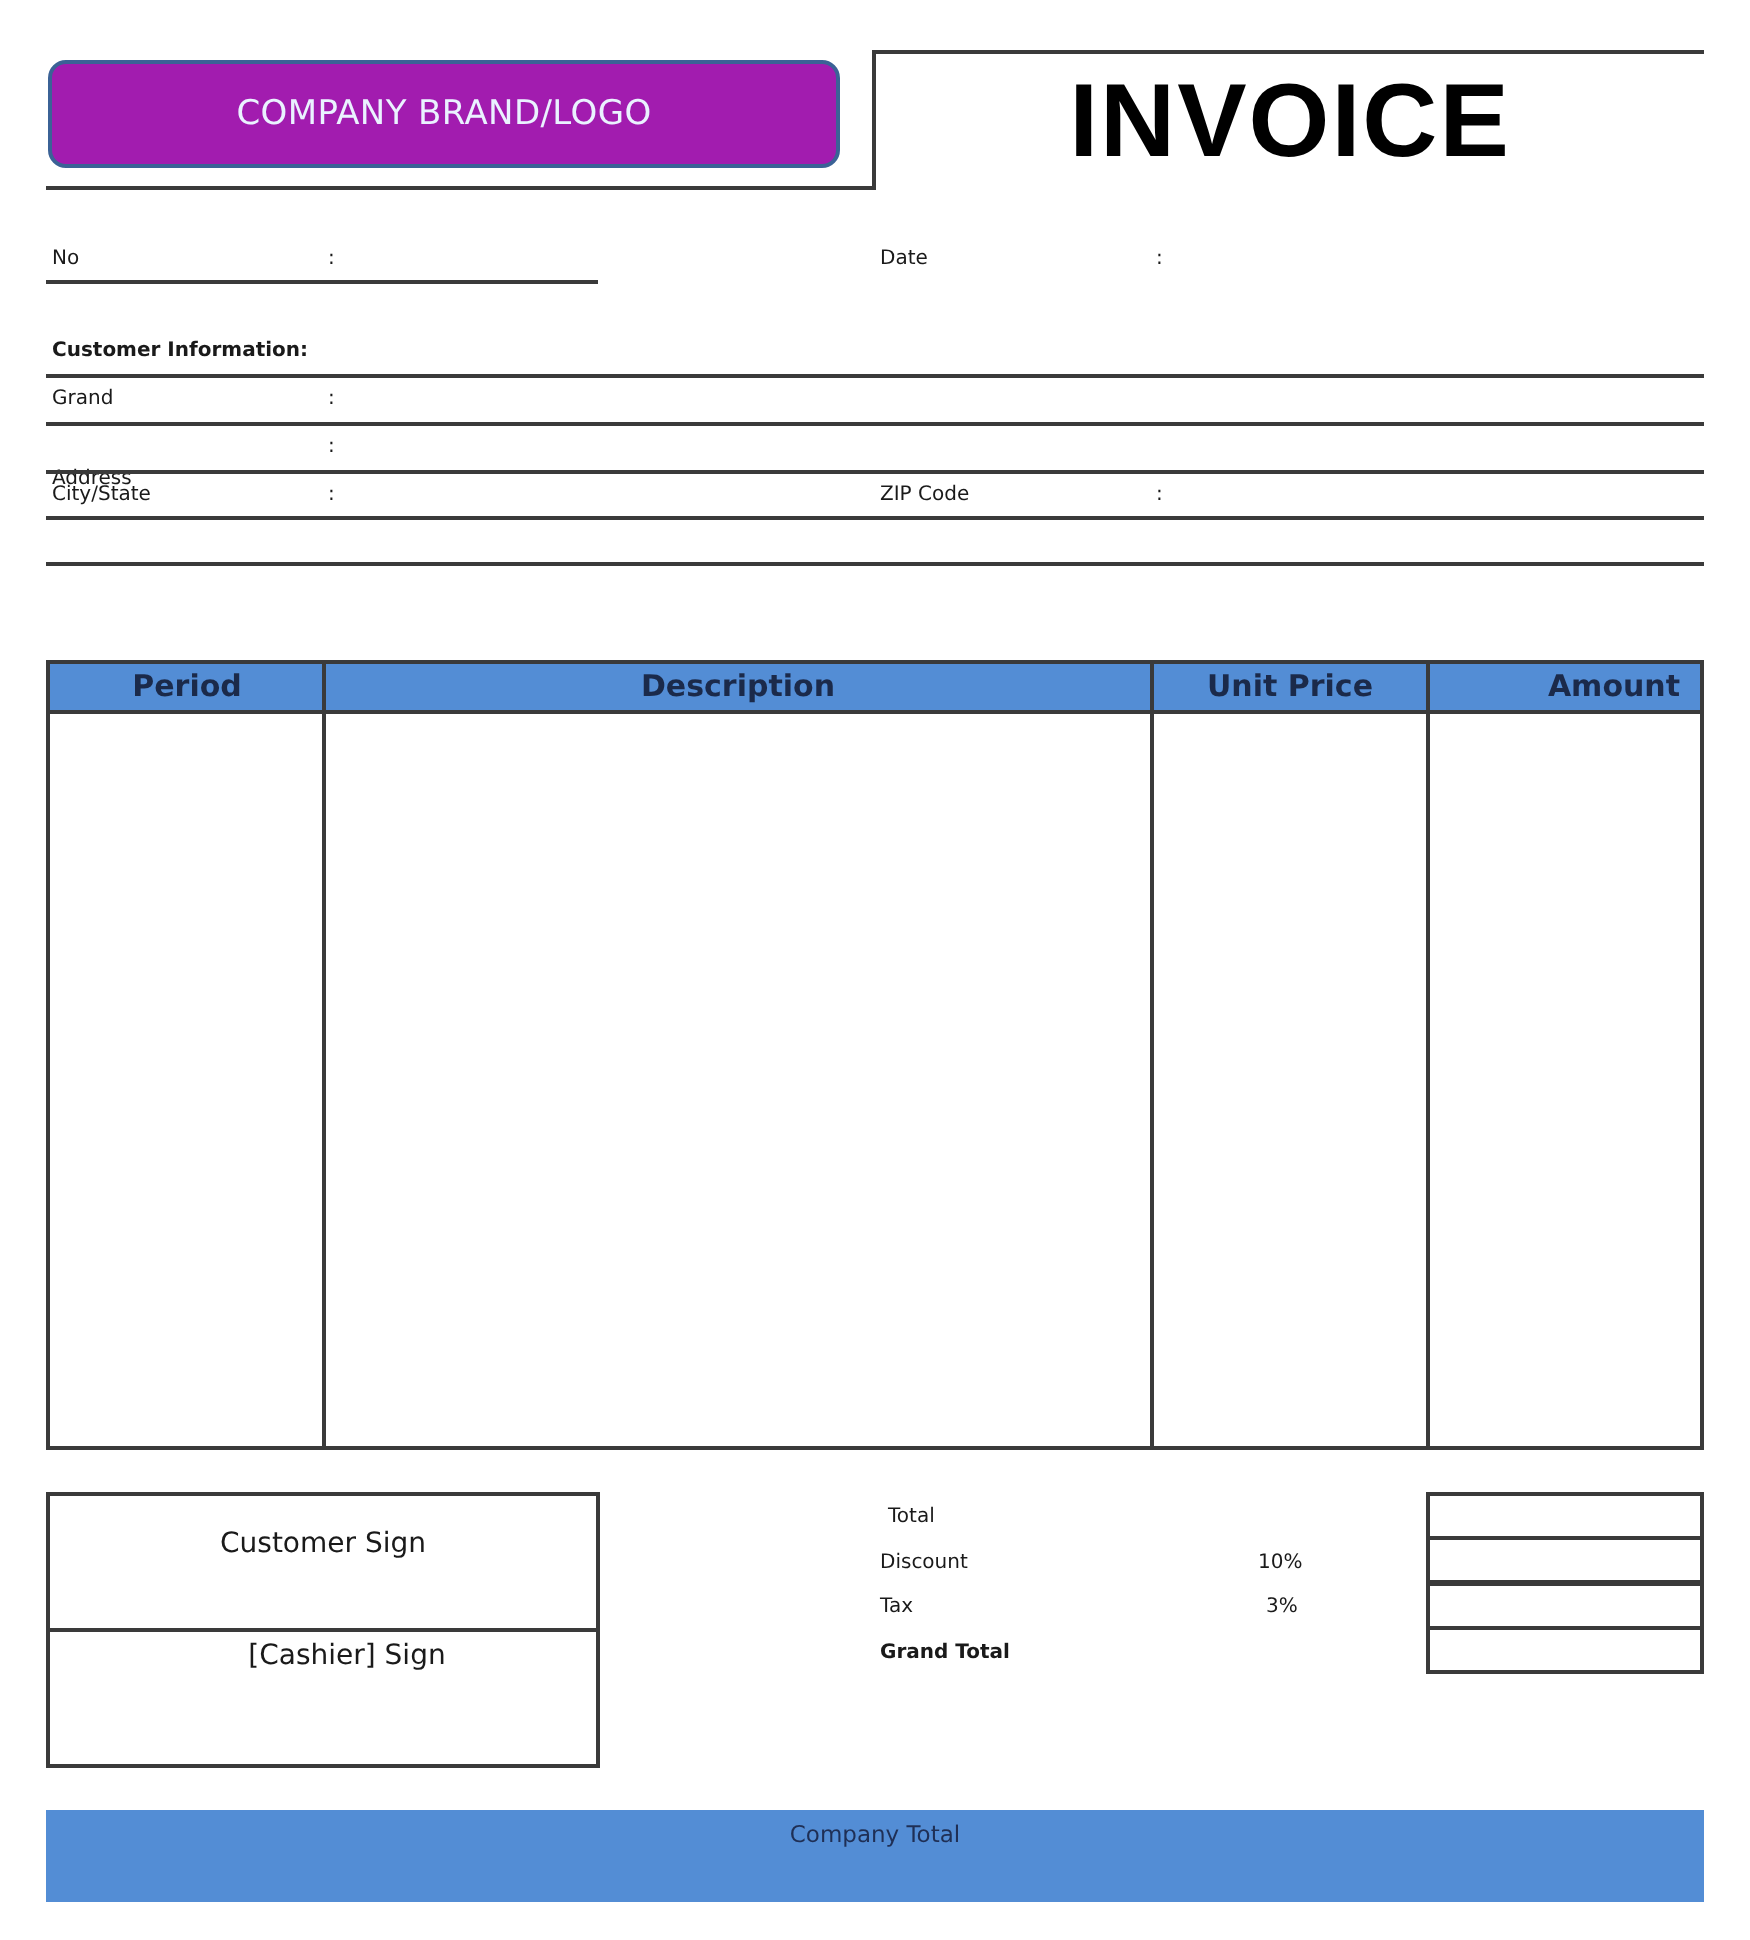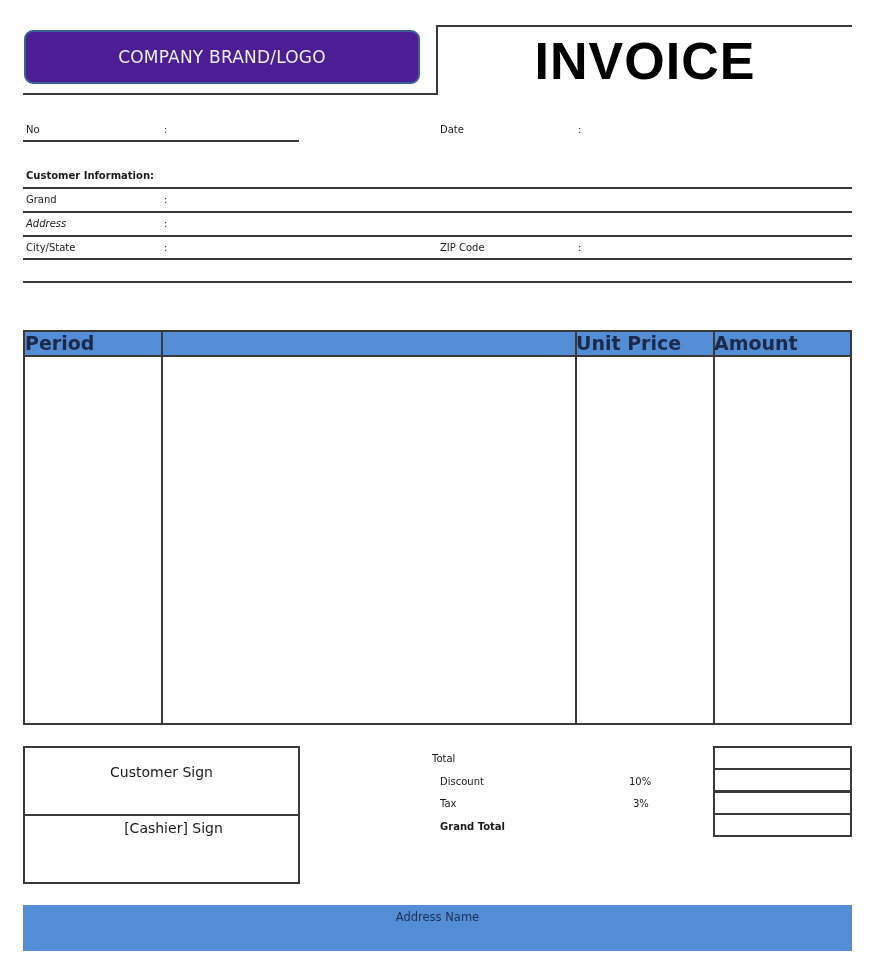--- a/index.html
+++ b/index.html
@@ -2,39 +2,39 @@
 <html><head>
 <meta charset="utf-8">
 <style>
   html, body { margin:0; padding:0; background:#ffffff; }
   body { width:875px; height:970px; position:relative; overflow:hidden;
          font-family:"DejaVu Sans", "Liberation Sans", sans-serif; color:#1a1a1a; }
   .abs { position:absolute; }
   .line { position:absolute; background:#3a3a3a; }
 
   
-  .logo { left:24px; top:30px; width:396px; height:54px; background:#4c1d95;
+  .logo { left:24px; top:30px; width:396px; height:54px; background:#a21caf;
           border:2px solid #3b6296; border-radius:9px; box-sizing:border-box;
           display:flex; align-items:center; justify-content:center;
           color:#eaf2ff; font-size:17px; letter-spacing:0.2px; }
   .invoice-title { left:440px; top:30px; width:410px; text-align:center;
           font-family:"Liberation Sans", sans-serif; font-weight:bold;
           font-size:52px; letter-spacing:1px; color:#000; line-height:62px; }
 
   .lbl { position:absolute; font-size:10px; line-height:16px; }
   .bold { font-weight:bold; }
 
   
   .items { position:absolute; left:23px; top:330px; width:829px; height:395px;
            border:2px solid #3a3a3a; box-sizing:border-box; }
   .items .hdr { position:absolute; left:0; top:0; right:0; height:23px;
            background:#538dd5; border-bottom:2px solid #3a3a3a; }
   .items .col { position:absolute; top:0; bottom:0; border-right:2px solid #3a3a3a; }
   .items .hcell { position:absolute; top:0; height:23px; line-height:23px;
-           text-align:left; font-weight:bold; font-size:19px; color:#1b2a4a; }
+           text-align:center; font-weight:bold; font-size:15px; color:#1b2a4a; }
 
   
   .signbox { position:absolute; left:23px; width:277px; border:2px solid #3a3a3a;
              box-sizing:border-box; text-align:center; font-size:14px; }
   
   .tbox { position:absolute; left:713px; width:139px; height:24px;
           border:2px solid #3a3a3a; box-sizing:border-box; }
 
   .footer { position:absolute; left:23px; top:905px; width:829px; height:46px;
             background:#538dd5; text-align:center; color:#1f2f55; font-size:11.5px; }
@@ -60,59 +60,60 @@
 <div class="abs" style="left:590px; top:118px; width:260px; height:22px;"></div>
 
 <div class="lbl bold" style="left:26px; top:168px;">Customer Information:</div>
 <div class="line" style="left:23px; top:187px; width:829px; height:2px;"></div>
 
 <div class="lbl" style="left:26px; top:192px;">Grand</div>
 <div class="lbl" style="left:164px; top:192px;">:</div>
 <div class="abs" style="left:175px; top:189px; width:675px; height:22px;"></div>
 <div class="line" style="left:23px; top:211px; width:829px; height:2px;"></div>
 
-<div class="lbl" style="left:26px; top:216px;font-style:italic;">Address</div>
+<div class="lbl" style="left:26px; top:232px;">Address</div>
 <div class="lbl" style="left:164px; top:216px;">:</div>
 <div class="abs" style="left:175px; top:213px; width:675px; height:22px;"></div>
 <div class="line" style="left:23px; top:235px; width:829px; height:2px;"></div>
 
 <div class="lbl" style="left:26px; top:240px;">City/State</div>
 <div class="lbl" style="left:164px; top:240px;">:</div>
 <div class="abs" style="left:175px; top:237px; width:255px; height:22px;"></div>
 
 <div class="lbl" style="left:440px; top:240px;">ZIP Code</div>
 <div class="lbl" style="left:578px; top:240px;">:</div>
 <div class="abs" style="left:590px; top:237px; width:260px; height:22px;"></div>
 <div class="line" style="left:23px; top:258px; width:829px; height:2px;"></div>
 <div class="line" style="left:23px; top:281px; width:829px; height:2px;"></div>
 
 <div class="items">
   <div class="hdr"></div>
   <div class="col" style="left:0; width:136px;"></div>
   <div class="col" style="left:136px; width:414px;"></div>
   <div class="col" style="left:550px; width:138px;"></div>
   <div class="hcell" style="left:0; width:137px;">Period</div>
+  <div class="hcell" style="left:137px; width:414px;">Description</div>
   <div class="hcell" style="left:551px; width:138px;">Unit Price</div>
-  <div class="hcell" style="left:689px; width:124px;">Amount</div>
+  <div class="hcell" style="left:720px; width:124px;">Amount</div>
 </div>
 
 <div class="signbox" style="top:746px; height:70px;">
   <div style="margin-top:16px;">Customer Sign</div>
 </div>
 <div class="signbox" style="top:814px; height:70px;">
   <div style="margin-top:4px;padding-left:24px;">[Cashier] Sign</div>
 </div>
 
-<div class="lbl" style="left:432px; top:751px;">Total</div>
+<div class="lbl" style="left:444px; top:751px;">Total</div>
 <div class="lbl" style="left:440px; top:774px;">Discount</div>
 <div class="lbl" style="left:629px; top:774px;">10%</div>
 <div class="lbl" style="left:440px; top:796px;">Tax</div>
 <div class="lbl" style="left:633px; top:796px;">3%</div>
 <div class="lbl bold" style="left:440px; top:819px;">Grand Total</div>
 
 <div class="tbox" style="top:746px;"></div>
 <div class="tbox" style="top:768px;"></div>
 <div class="tbox" style="top:791px;"></div>
 <div class="tbox" style="top:813px;"></div>
 
 <div class="footer">
-  <div style="margin-top:5px; line-height:14px;">Address Name</div>
+  <div style="margin-top:5px; line-height:14px;">Company Total</div>
 </div>
 
 </body></html>

